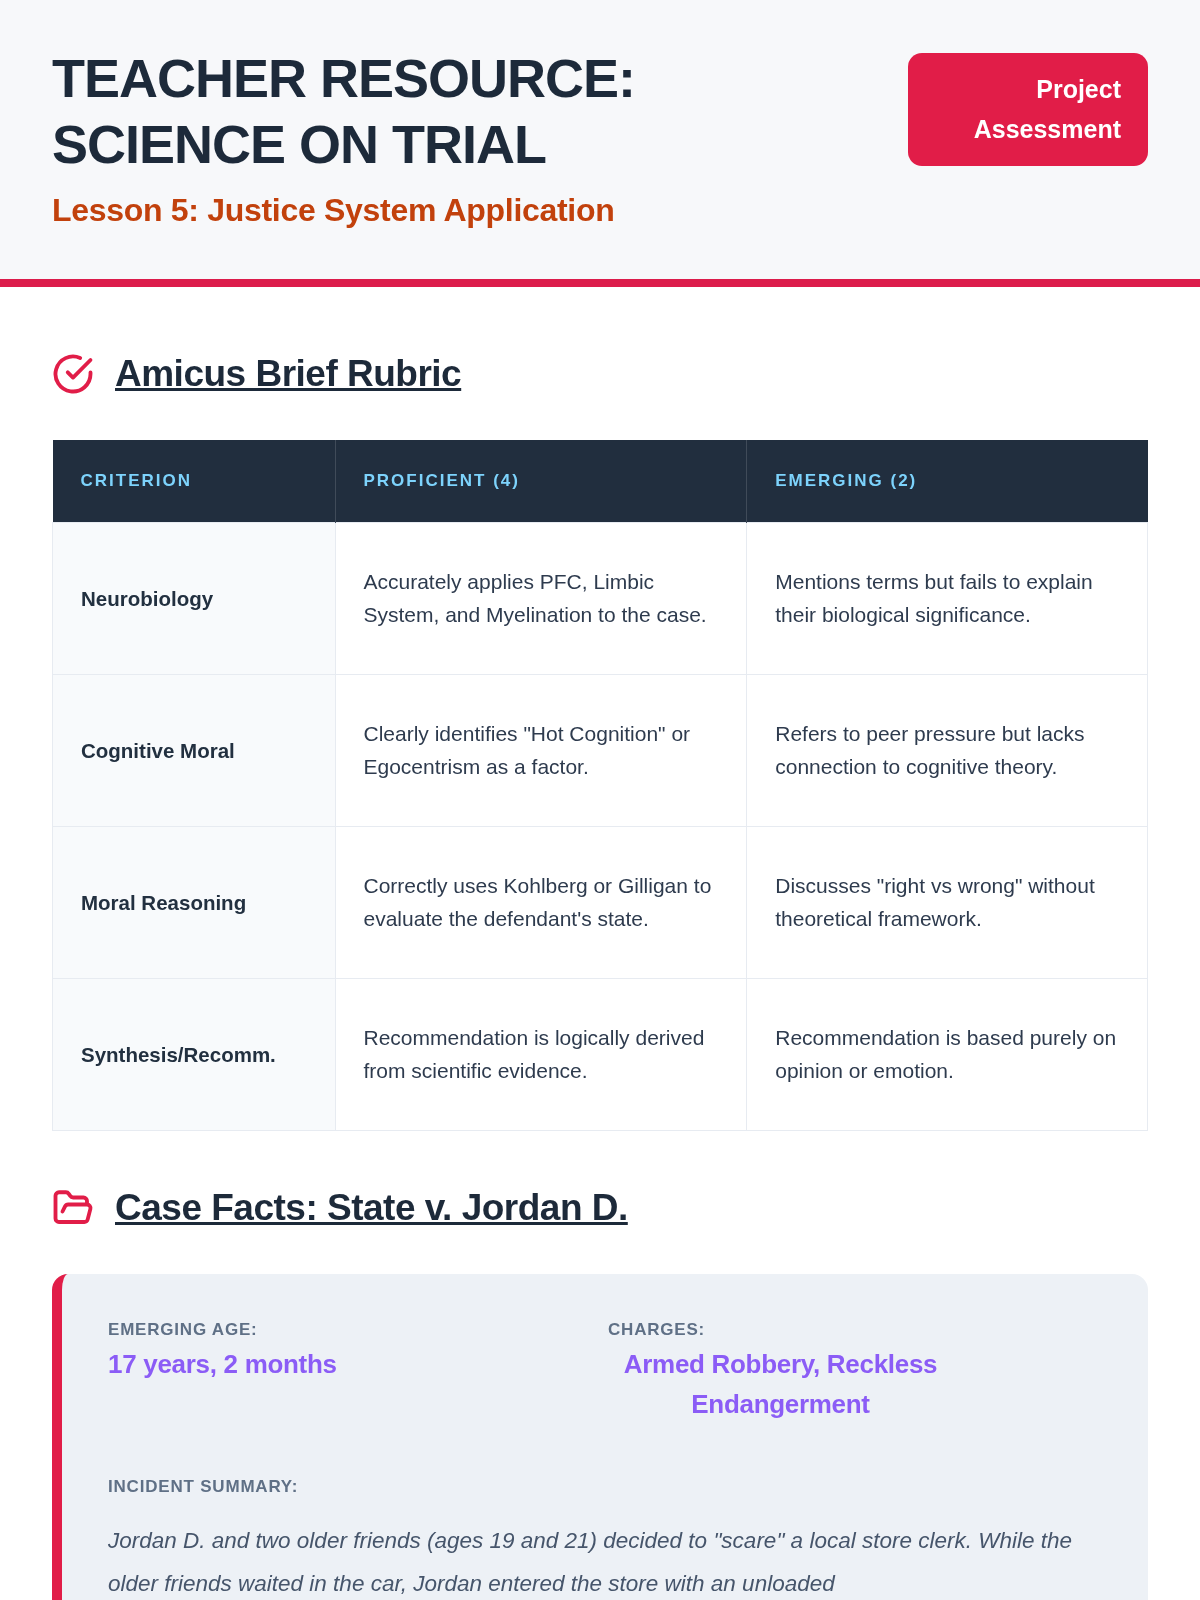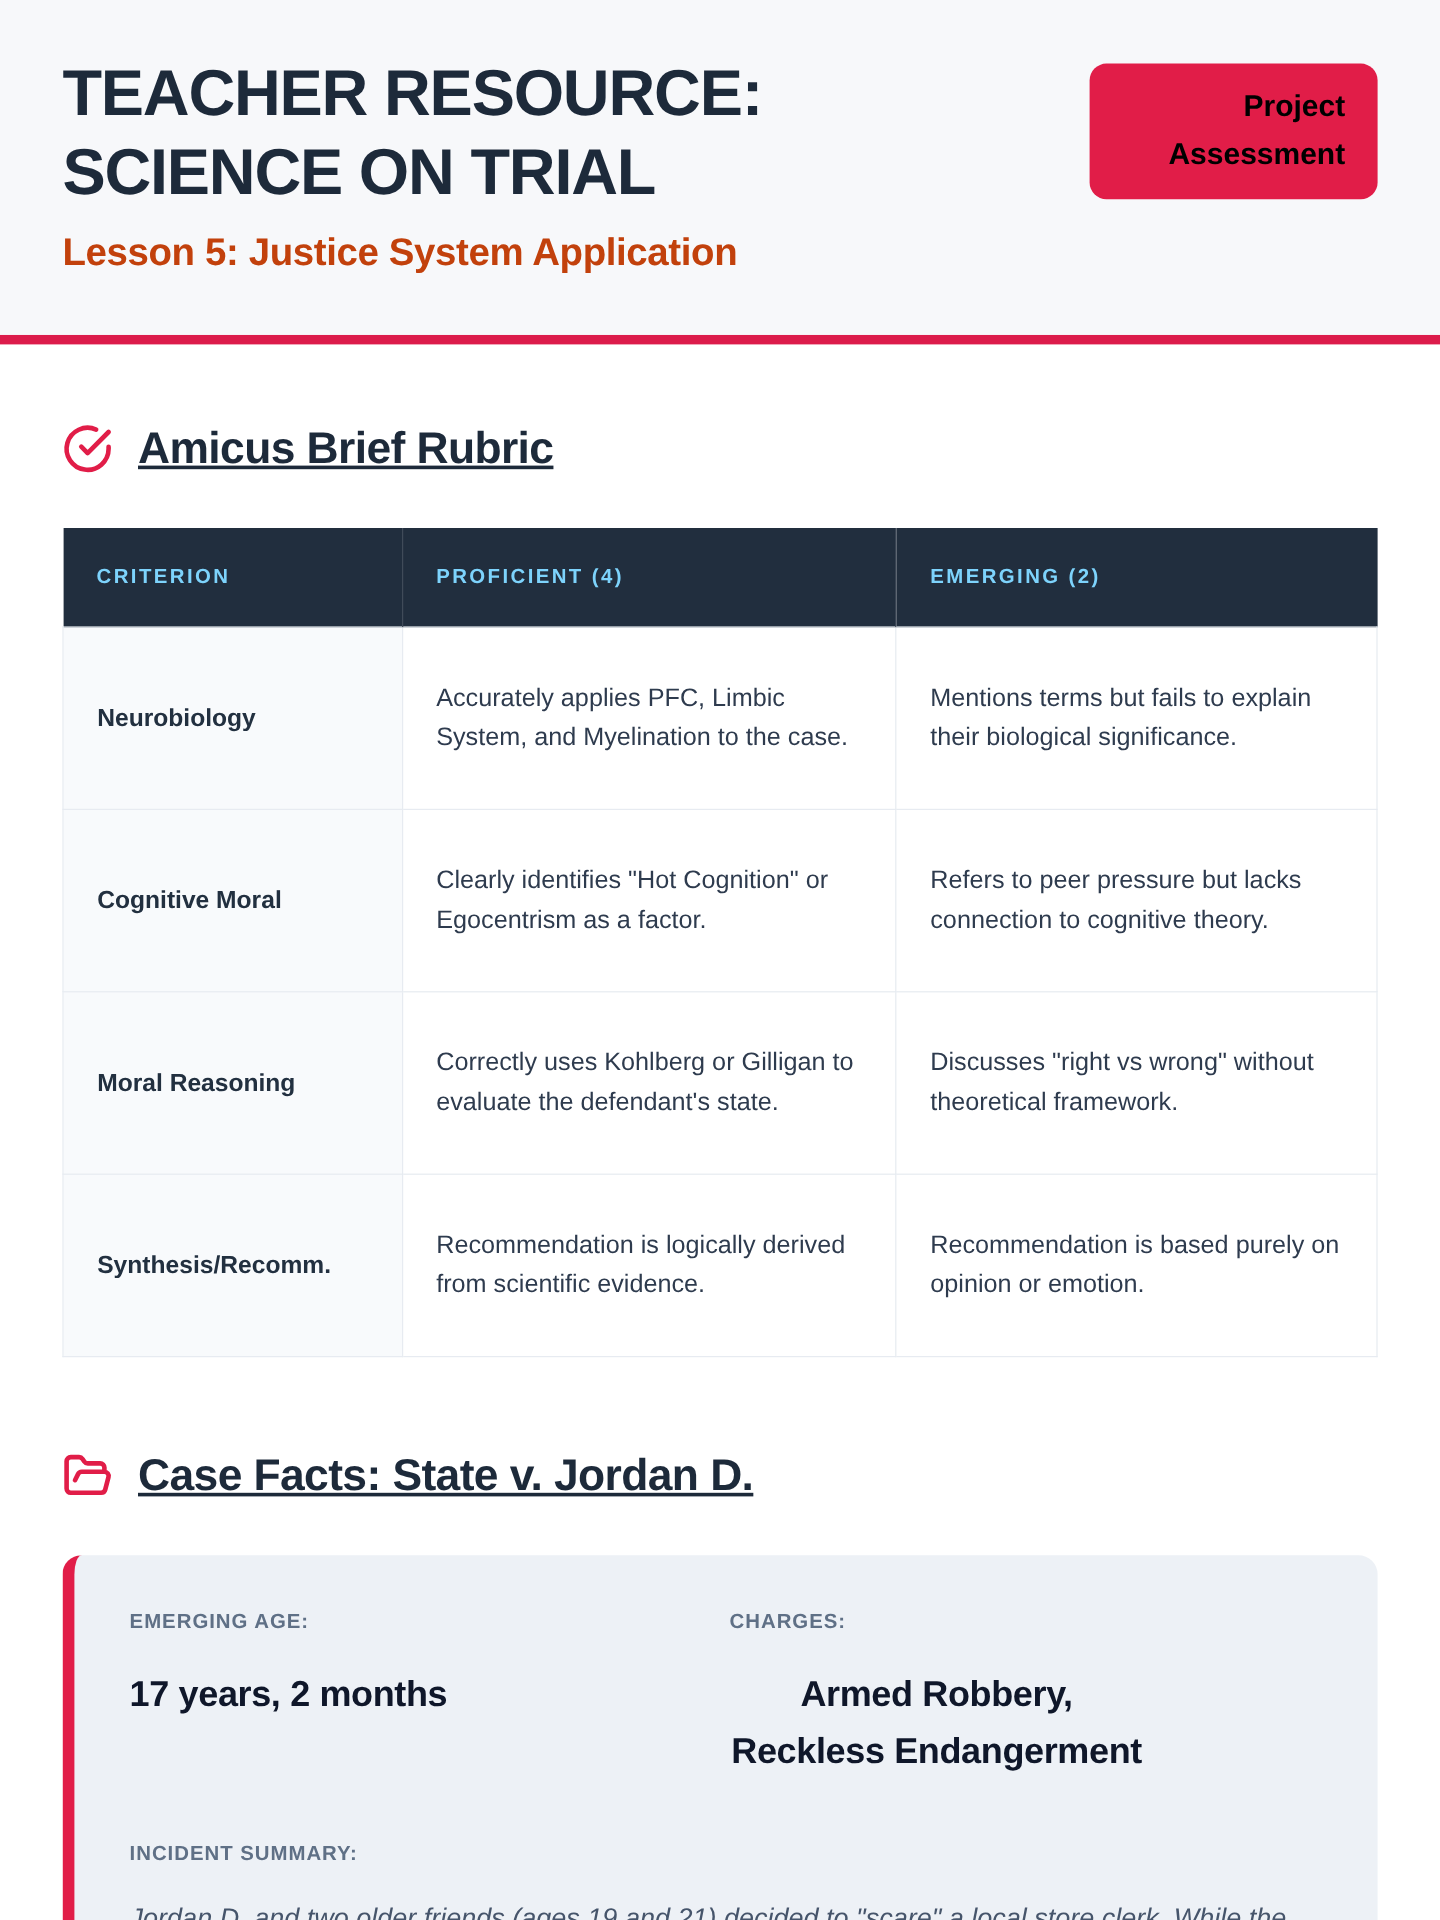--- a/index.html
+++ b/index.html
@@ -44,21 +44,21 @@
     font-weight:bold;
     letter-spacing:-0.3px;
     color:#c2410c;
   }
   .badge{
     position:absolute;
     top:53px;
     right:52px;
     width:240px;
     background:var(--accent-red);
-    color:#000000;
+    color:#ffffff;
     border-radius:14px;
     padding:17px 27px;
     font-size:25px;
     font-weight:bold;
     text-align:right;
     line-height:1.58;
   }
   .red-bar{
     height:8px;
     background:var(--bar-red);
@@ -137,25 +137,25 @@
     grid-template-columns:500px 1fr;
     column-gap:0;
   }
   .fact-label{
     font-size:17px;
     font-weight:bold;
     letter-spacing:0.8px;
     color:var(--slate-label);
   }
   .fact-value{
-    margin-top:28px;
-    font-size:30px;
+    margin-top:4px;
+    font-size:26px;
     font-weight:bold;
     letter-spacing:-0.3px;
-    color:#0f172a;
+    color:#8b5cf6;
     line-height:1.55;
   }
   .fact-value.charges{max-width:345px;text-align:center;}
   .incident-label{
     margin-top:52px;
   }
   .incident-text{
     margin-top:22px;
     font-style:italic;
     font-size:22.5px;
@@ -216,21 +216,21 @@
         <td>Discusses "right vs wrong" without theoretical framework.</td>
       </tr>
       <tr>
         <td class="crit">Synthesis/Recomm.</td>
         <td>Recommendation is logically derived from scientific evidence.</td>
         <td>Recommendation is based purely on opinion or emotion.</td>
       </tr>
     </tbody>
   </table>
 
-  <div class="section-heading" style="margin-top:78px;">
+  <div class="section-heading" style="margin-top:56px;">
     <span class="ic">
       <svg width="42" height="42" viewBox="0 0 24 24">
         <path d="m6 14 1.45-2.9A2 2 0 0 1 9.24 10H20a2 2 0 0 1 1.94 2.5l-1.55 6a2 2 0 0 1-1.94 1.5H4a2 2 0 0 1-2-2V5a2 2 0 0 1 2-2h3.93a2 2 0 0 1 1.66.9l.82 1.2a2 2 0 0 0 1.66.9H18a2 2 0 0 1 2 2v2"></path>
       </svg>
     </span>
     <h2>Case Facts: State v. Jordan D.</h2>
   </div>
 
   <div class="case-card">
     <div class="facts-grid">

